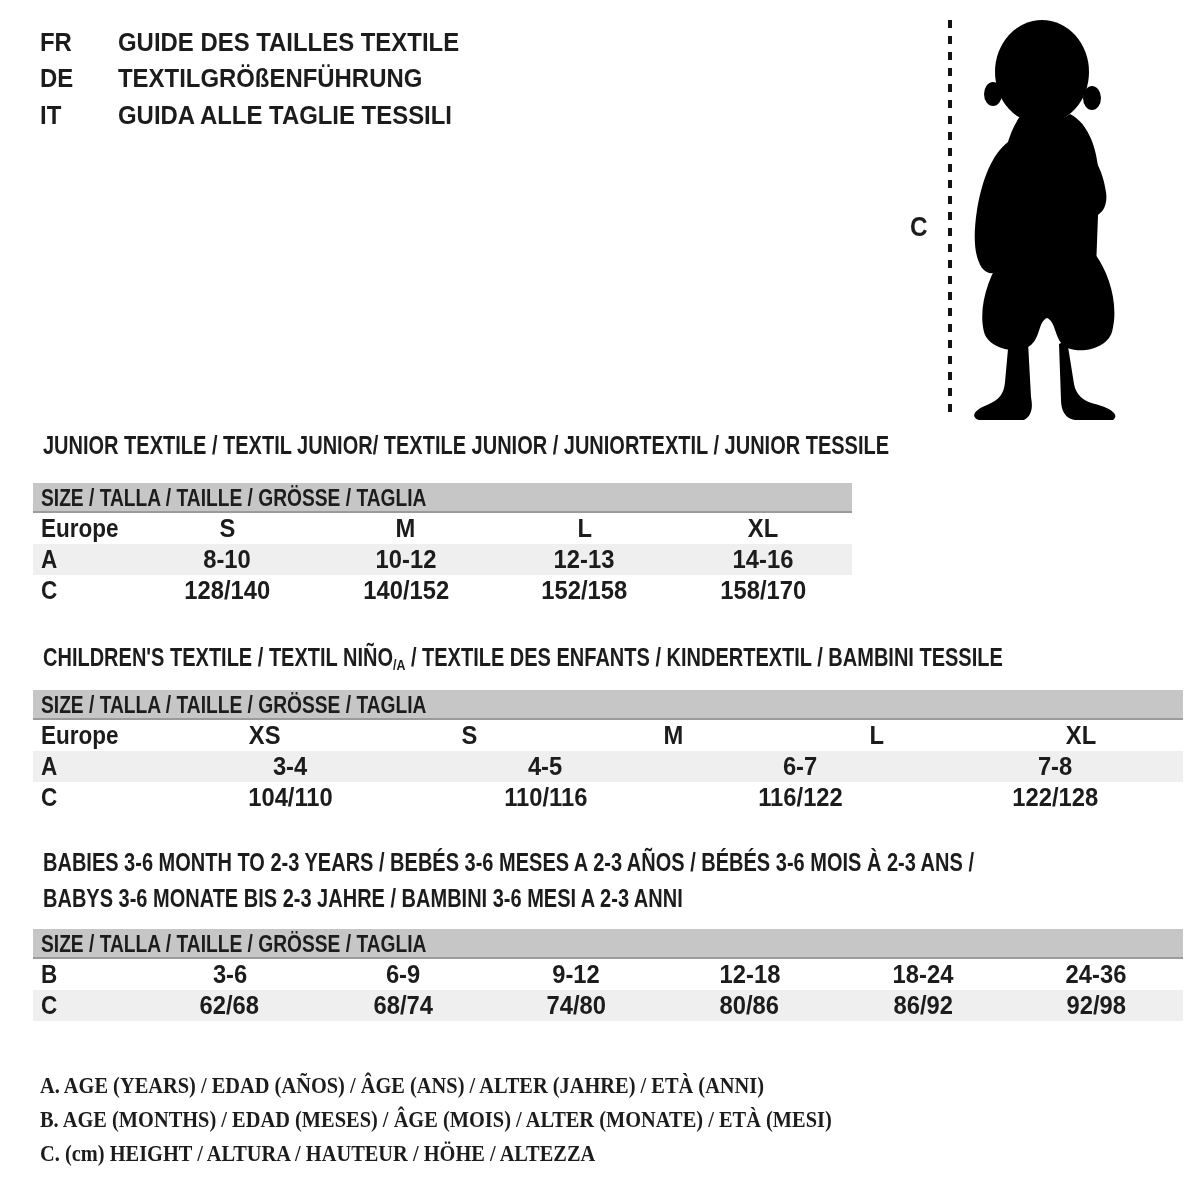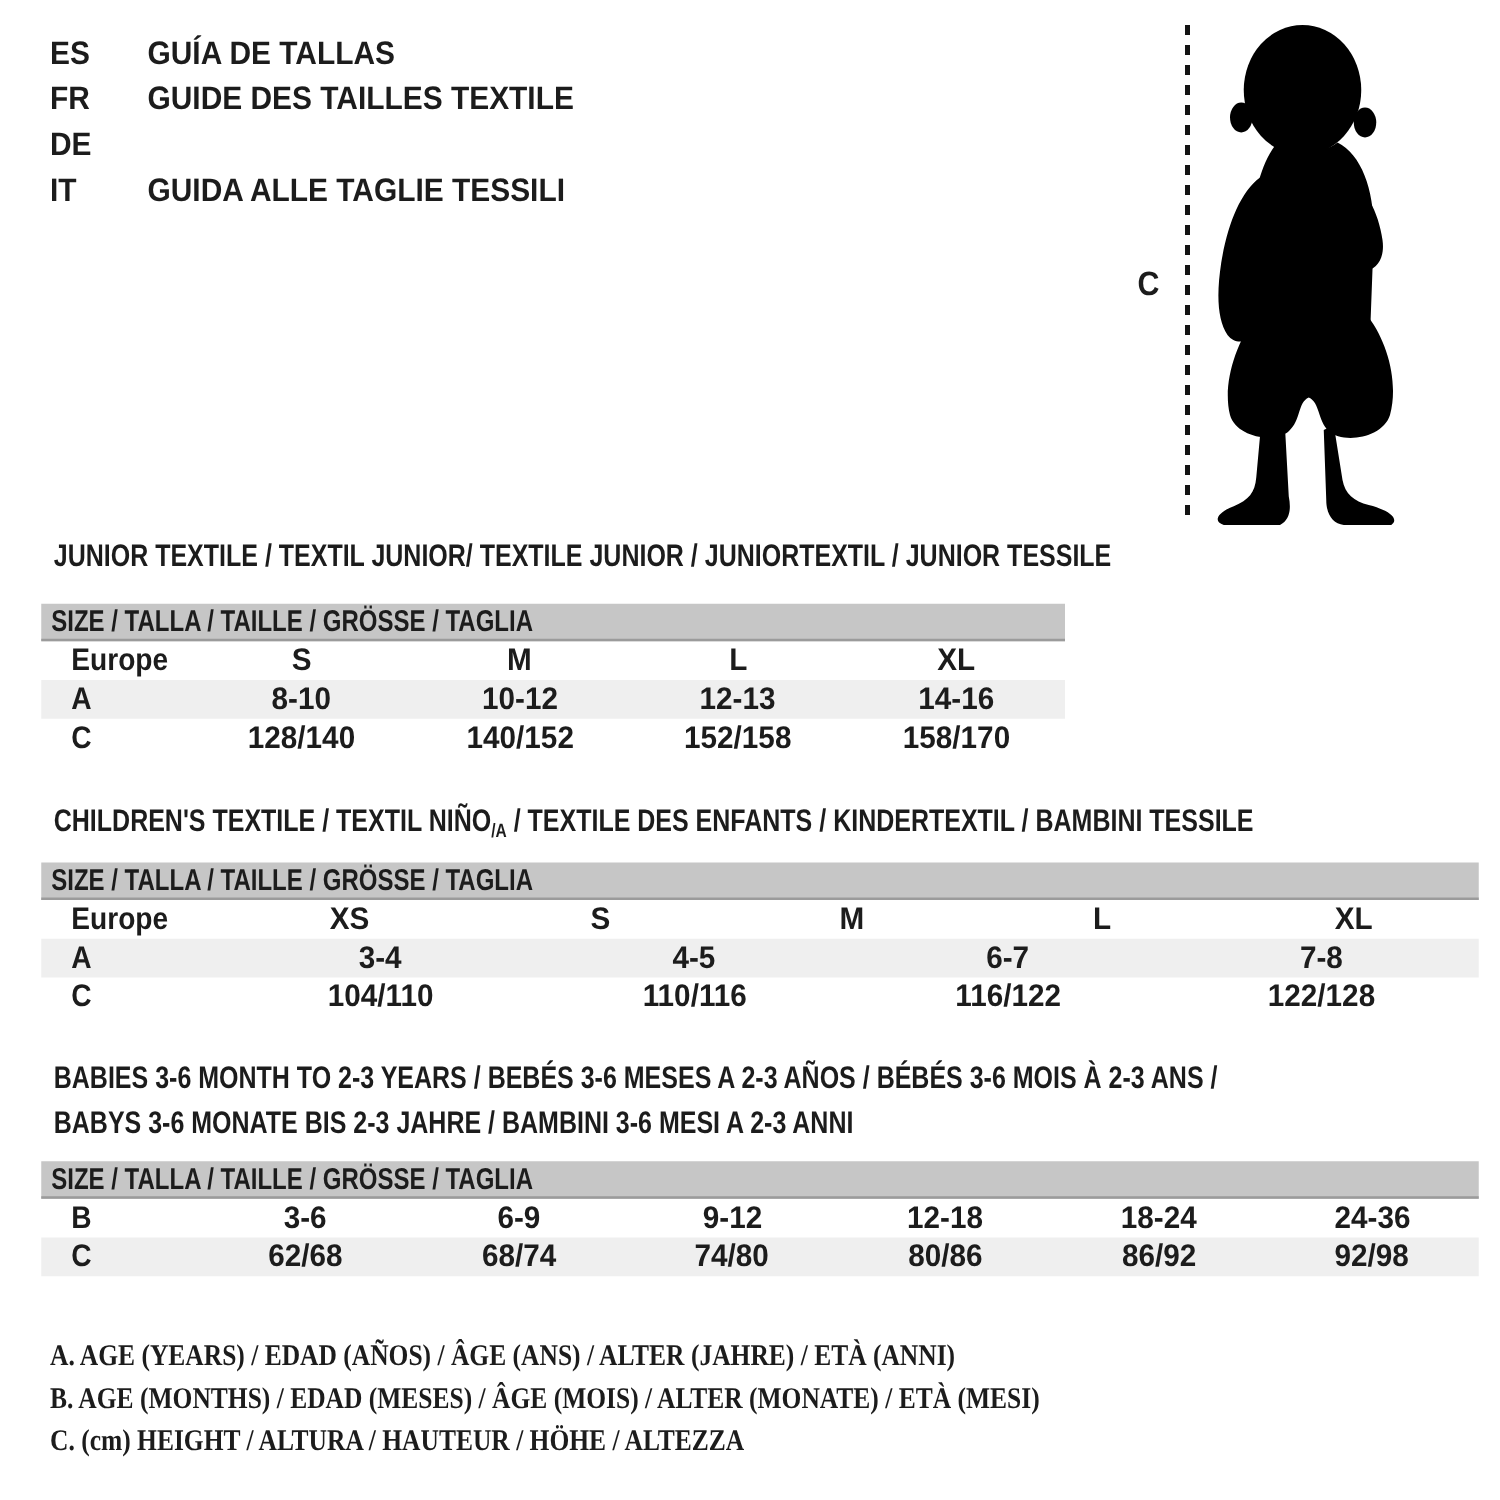--- a/index.html
+++ b/index.html
@@ -37,46 +37,43 @@
   .tbl { position:absolute; left:33px;text-decoration:underline; }
   .t-junior   { width:819px; }
   .t-children { width:1150px; }
   .t-babies   { width:1150px; }
   .size-bar {
     height:30px; line-height:29px; background:#c6c6c6;
     border-bottom:2px solid #9b9b9b; padding-left:8px; font-size:24px;
   }
   .trow { display:flex; height:31px; line-height:31px; font-size:25px; }
   .trow.striped { background:#efefef; }
-  .cell.label { flex:none; padding-left:8px; text-align:left;margin-left:16px; }
+  .cell.label { flex:none; padding-left:8px; text-align:left; }
   .t-junior   .cell.label { width:105px; }
   .t-children .cell.label { width:130px; }
   .t-babies   .cell.label { width:110px; }
   .cell.value { flex:1; text-align:center; }
 
   
   .legend { position:absolute; left:40px; top:1068px;font-family:Liberation Serif, serif; }
   .legend-line { height:34px; line-height:34px; font-size:24px; }
 </style>
 </head>
 <body>
 
 <div class="page">
 
   <div class="lang-block">
     <div class="lang-row">
-      <span class="lang-code"><span class="cond sx92">ES</span></span>
-      <span class="lang-label"><span class="cond sx92">GUÍA DE TALLAS</span></span>
-    </div>
-    <div class="lang-row">
       <span class="lang-code"><span class="cond sx92">FR</span></span>
       <span class="lang-label"><span class="cond sx92">GUIDE DES TAILLES TEXTILE</span></span>
     </div>
     <div class="lang-row">
       <span class="lang-code"><span class="cond sx92">DE</span></span>
+      <span class="lang-label"><span class="cond sx92">TEXTILGRÖßENFÜHRUNG</span></span>
     </div>
     <div class="lang-row">
       <span class="lang-code"><span class="cond sx92">IT</span></span>
       <span class="lang-label"><span class="cond sx92">GUIDA ALLE TAGLIE TESSILI</span></span>
     </div>
   </div>
 
   <div class="dash-line"></div>
   <div class="measure-label"><span class="cond sx90">C</span></div>
   <svg class="silhouette" width="182" height="406" viewBox="0 0 182 406">

